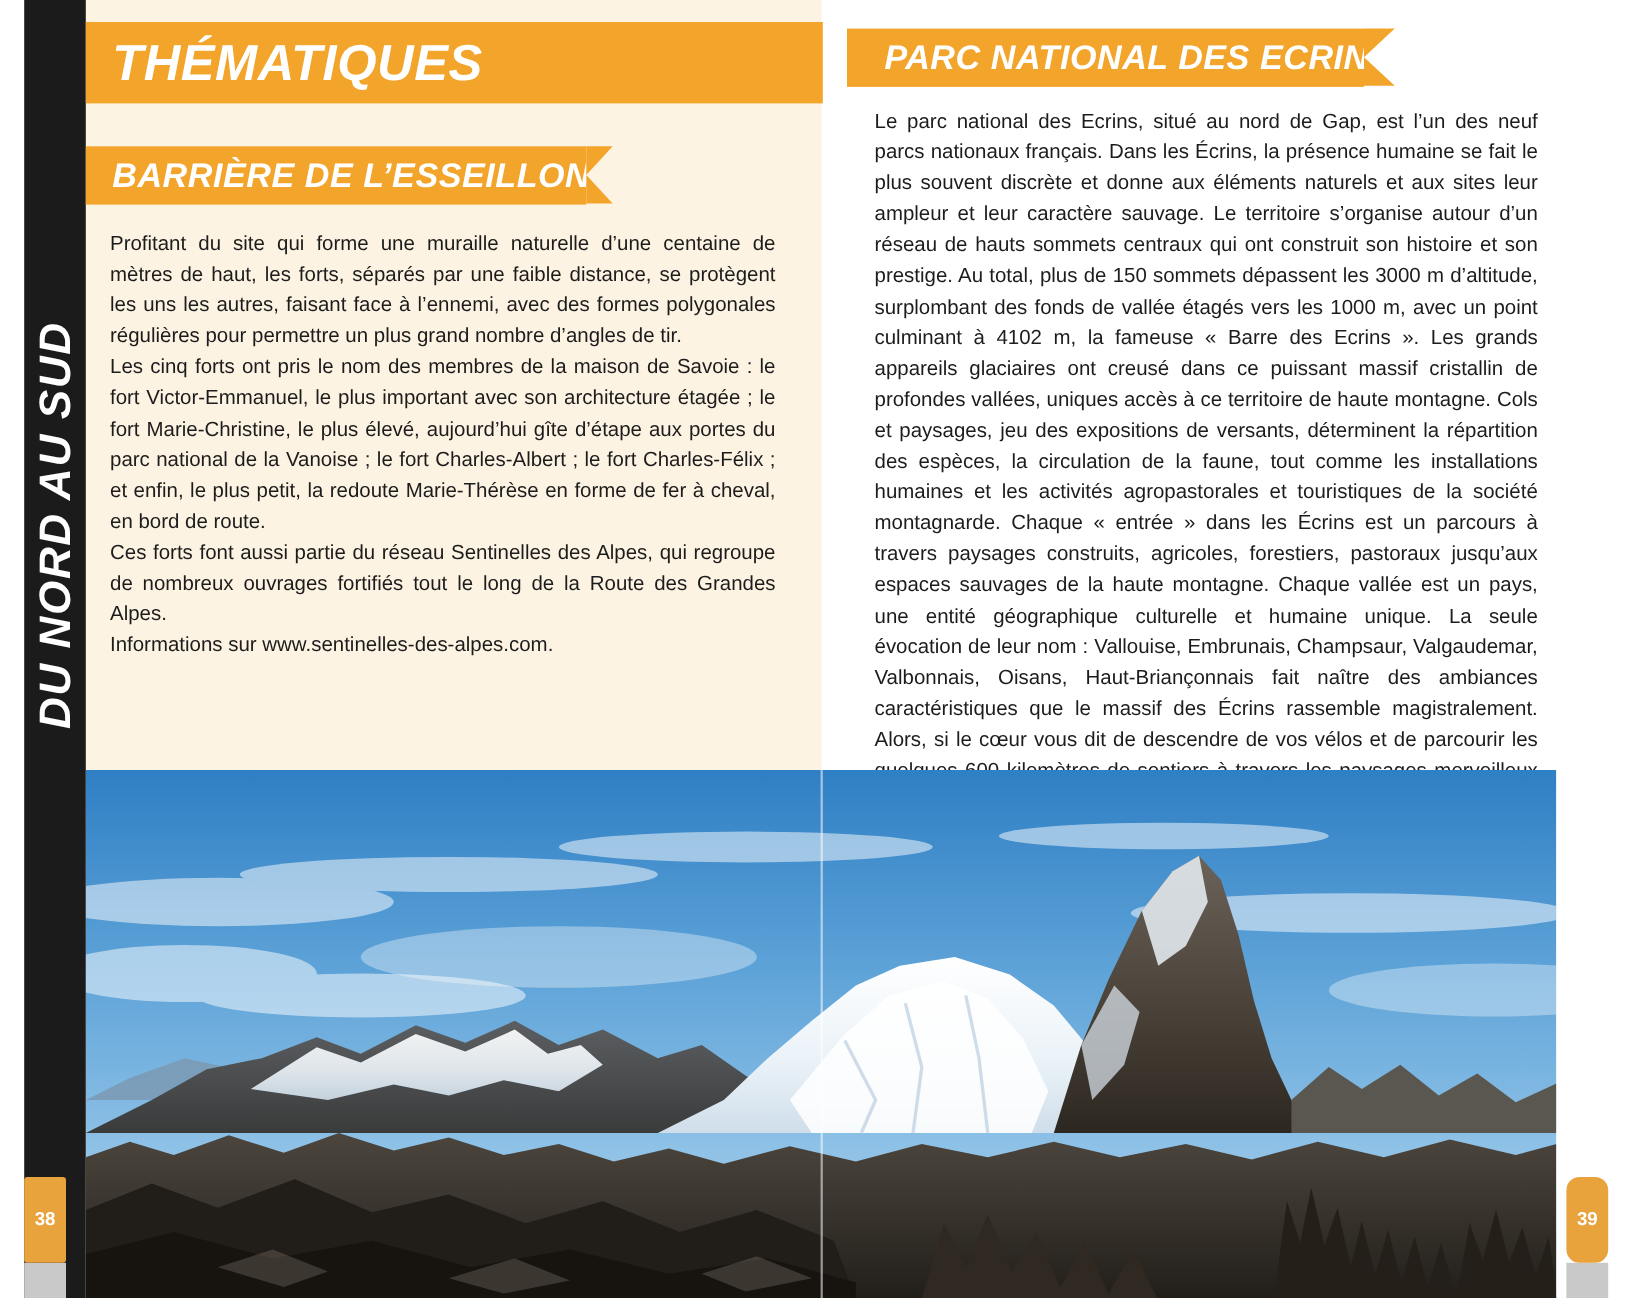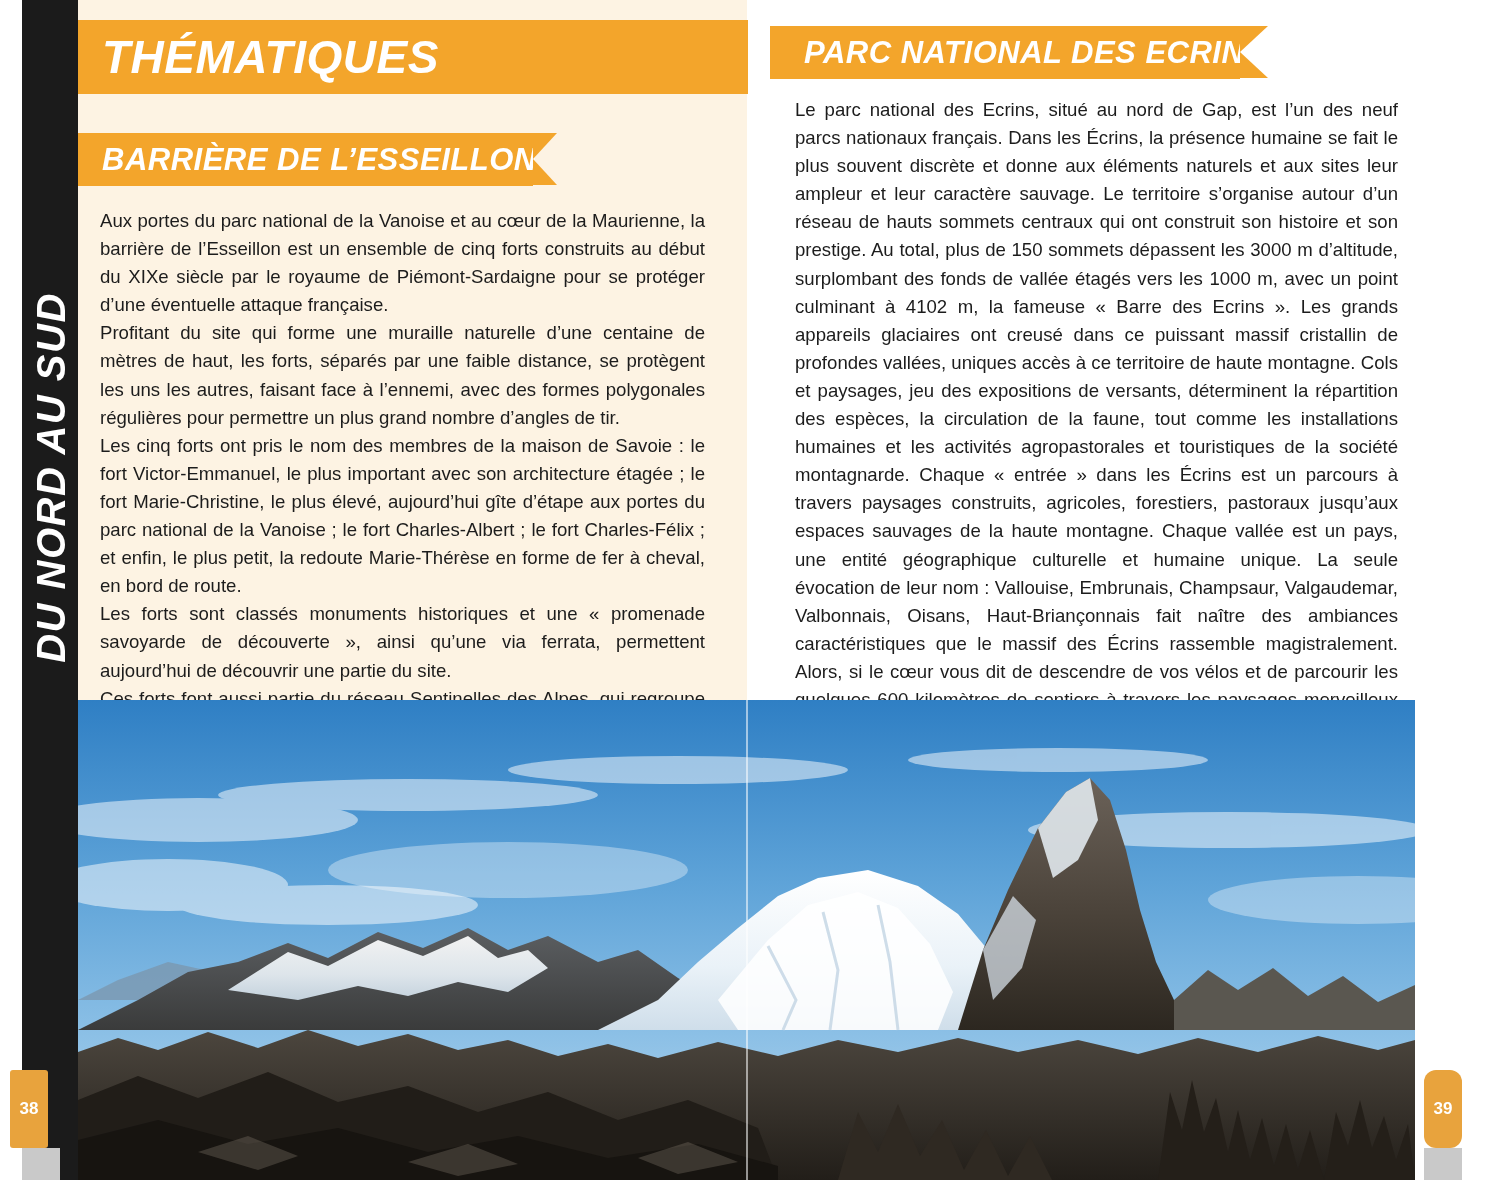--- a/index.html
+++ b/index.html
@@ -84,21 +84,21 @@
     height: 78px;
     background: #e8a33d;
     color: #ffffff;
     font-size: 17px;
     font-weight: bold;
     display: flex;
     align-items: center;
     justify-content: center;
     border-radius: 3px;
   }
-  .page-tab.left  { left: 10px;  top: 1070px; background: linear-gradient(#e8a33d, #e8a33d); }
+  .page-tab.left  { left: 22px;  top: 1070px; background: linear-gradient(#e8a33d, #e8a33d); }
   .page-tab.right { left: 1424px; top: 1070px; border-radius: 12px; }
   .page-tab-shadow-l {
     position: absolute;
     left: 22px; top: 1148px; width: 38px; height: 32px;
     background: #c9c9c9;
   }
   .page-tab-shadow-r {
     position: absolute;
     left: 1424px; top: 1148px; width: 38px; height: 32px;
     background: #c9c9c9;
@@ -260,24 +260,22 @@
     <span class="banner-text">BARRIÈRE DE L’ESSEILLON</span>
   </div>
   <div class="tail-barriere"></div>
 
   <div class="banner" id="banner-ecrins">
     <span class="banner-text">PARC NATIONAL DES ECRINS</span>
   </div>
   <div class="tail-ecrins"></div>
 
   <div class="col" id="col-left">
-    <p>Aux portes du parc national de la Vanoise et au cœur de la Maurienne, la barrière de l’Esseillon est un ensemble de cinq forts construits au début du XIXe siècle par le royaume de Piémont-Sardaigne pour se protéger d’une éventuelle attaque française.</p>
     <p>Profitant du site qui forme une muraille naturelle d’une centaine de mètres de haut, les forts, séparés par une faible distance, se protègent les uns les autres, faisant face à l’ennemi, avec des formes polygonales régulières pour permettre un plus grand nombre d’angles de tir.</p>
     <p>Les cinq forts ont pris le nom des membres de la maison de Savoie : le fort Victor-Emmanuel, le plus important avec son architecture étagée ; le fort Marie-Christine, le plus élevé, aujourd’hui gîte d’étape aux portes du parc national de la Vanoise ; le fort Charles-Albert ; le fort Charles-Félix ; et enfin, le plus petit, la redoute Marie-Thérèse en forme de fer à cheval, en bord de route.</p>
-    <p>Les forts sont classés monuments historiques et une « promenade savoyarde de découverte », ainsi qu’une via ferrata, permettent aujourd’hui de découvrir une partie du site.</p>
     <p>Ces forts font aussi partie du réseau Sentinelles des Alpes, qui regroupe de nombreux ouvrages fortifiés tout le long de la Route des Grandes Alpes.</p>
     <p class="info-left">Informations sur www.sentinelles-des-alpes.com.</p>
   </div>
 
   <div class="col" id="col-right">
     <p>Le parc national des Ecrins, situé au nord de Gap, est l’un des neuf parcs nationaux français. Dans les Écrins, la présence humaine se fait le plus souvent discrète et donne aux éléments naturels et aux sites leur ampleur et leur caractère sauvage. Le territoire s’organise autour d’un réseau de hauts sommets centraux qui ont construit son histoire et son prestige. Au total, plus de 150 sommets dépassent les 3000 m d’altitude, surplombant des fonds de vallée étagés vers les 1000 m, avec un point culminant à 4102 m, la fameuse « Barre des Ecrins ». Les grands appareils glaciaires ont creusé dans ce puissant massif cristallin de profondes vallées, uniques accès à ce territoire de haute montagne. Cols et paysages, jeu des expositions de versants, déterminent la répartition des espèces, la circulation de la faune, tout comme les installations humaines et les activités agropastorales et touristiques de la société montagnarde. Chaque « entrée » dans les Écrins est un parcours à travers paysages construits, agricoles, forestiers, pastoraux jusqu’aux espaces sauvages de la haute montagne. Chaque vallée est un pays, une entité géographique culturelle et humaine unique. La seule évocation de leur nom : Vallouise, Embrunais, Champsaur, Valgaudemar, Valbonnais, Oisans, Haut-Briançonnais fait naître des ambiances caractéristiques que le massif des Écrins rassemble magistralement. Alors, si le cœur vous dit de descendre de vos vélos et de parcourir les quelques 600 kilomètres de sentiers à travers les paysages merveilleux des Ecrins, n’hésitez pas à passer à la maison du Parc située à Gap pour de plus amples renseignements !</p>
     <p class="info">Informations :  www.ecrins-parcnational.fr</p>
   </div>
 
   <div id="photo">

